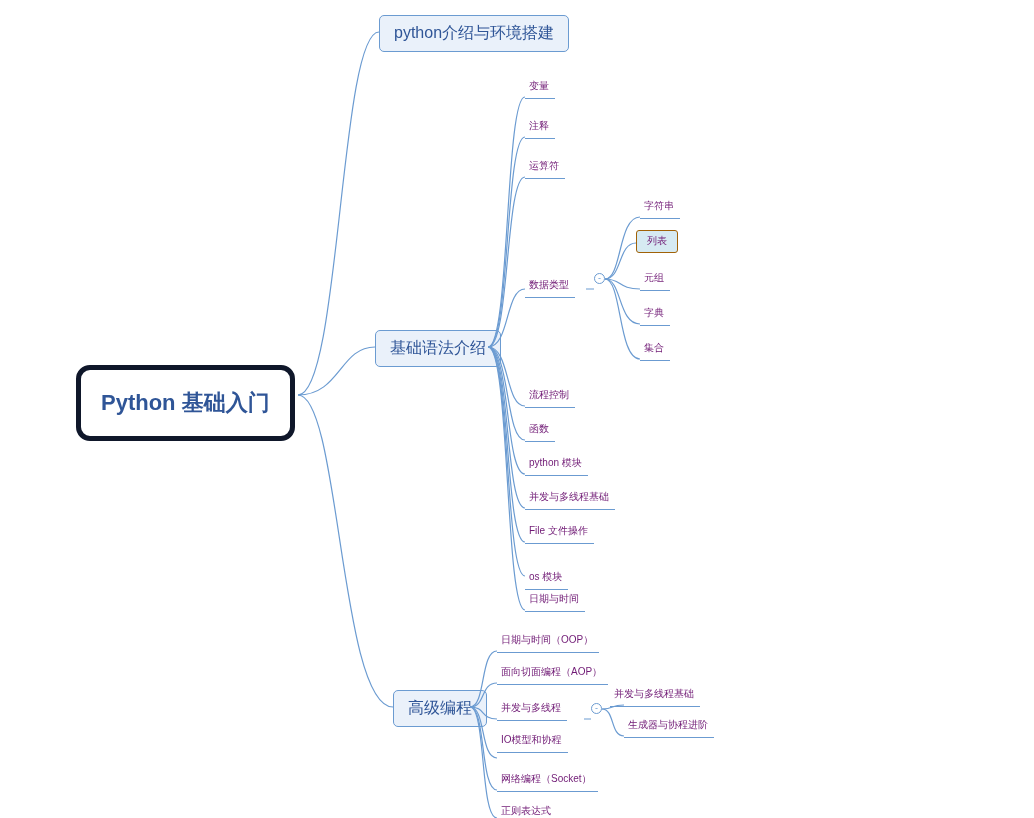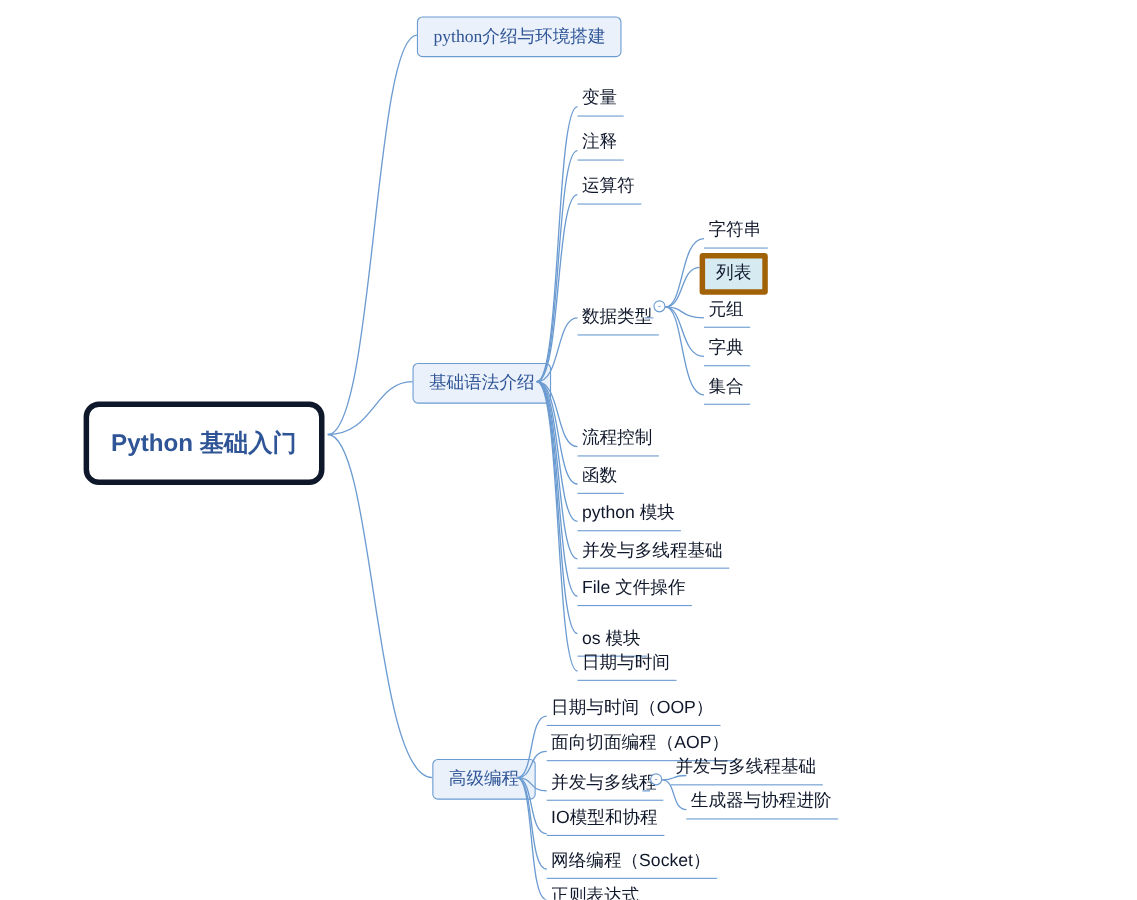--- a/index.html
+++ b/index.html
@@ -34,31 +34,30 @@
     color: #2f5597;
     background: #fff;
   }
   .box-node {
     border: 1px solid #6b9bd1;
     border-radius: 5px;
     padding: 7px 14px;
     font-size: 16px;
     color: #2f5597;
     background: #eaf1fa;
-    font-family: Liberation Serif, serif;
   }
   .leaf-node {
     border-bottom: 1px solid #6b9bd1;
     padding: 4px 6px 5px 4px;
-    font-size: 16px;
-    color: #0f172a;
+    font-size: 10px;
+    color: #701a75;
   }
   .leaf-node.selected {
     background: #d6eaf2;
-    border: 5px solid #a16207;
+    border: 1px solid #a16207;
     border-radius: 3px;
     padding: 3px 10px 4px 10px;
     text-align: center;
   }
   .collapse-handle {
     position: absolute;
     width: 11px; height: 11px;
     border: 1px solid #6b9bd1;
     border-radius: 50%;
     background: #fff;

